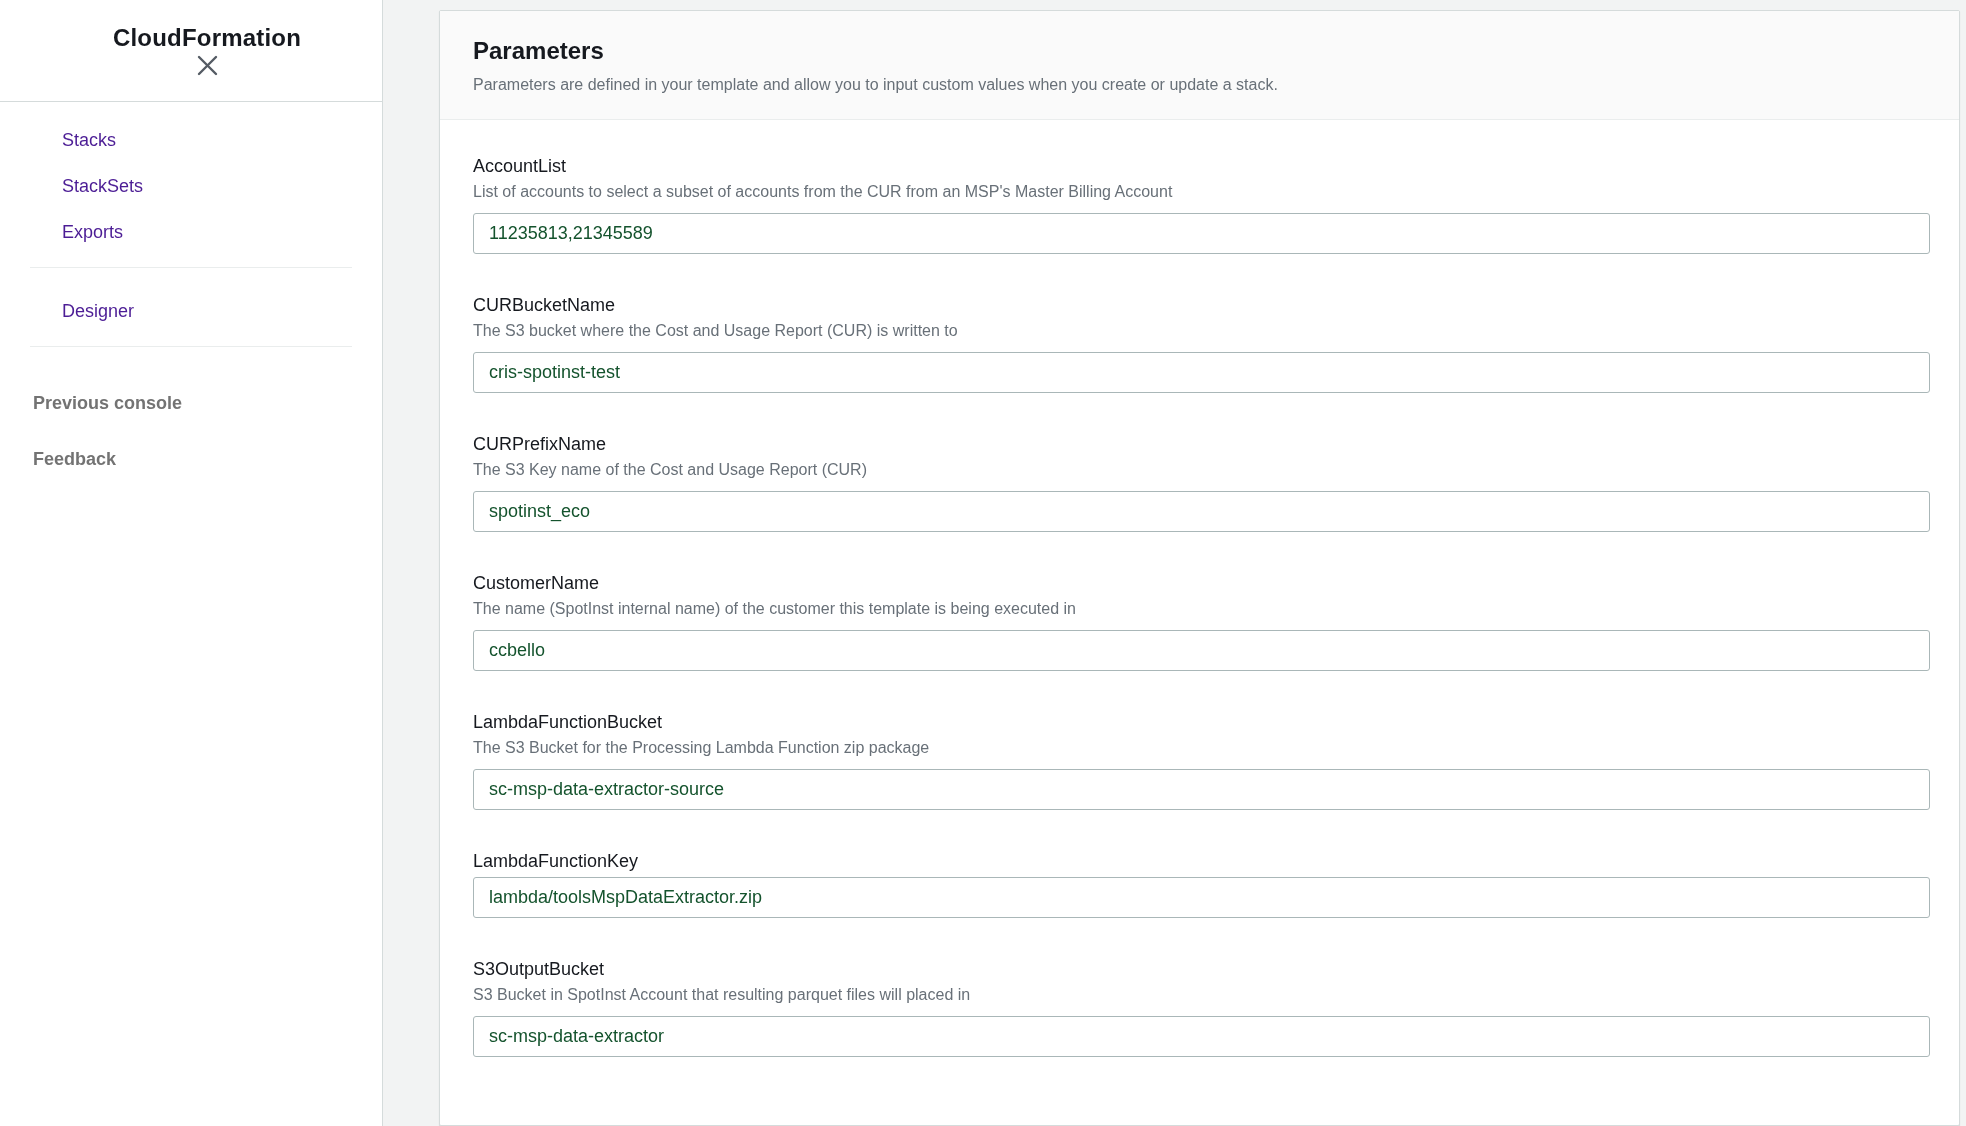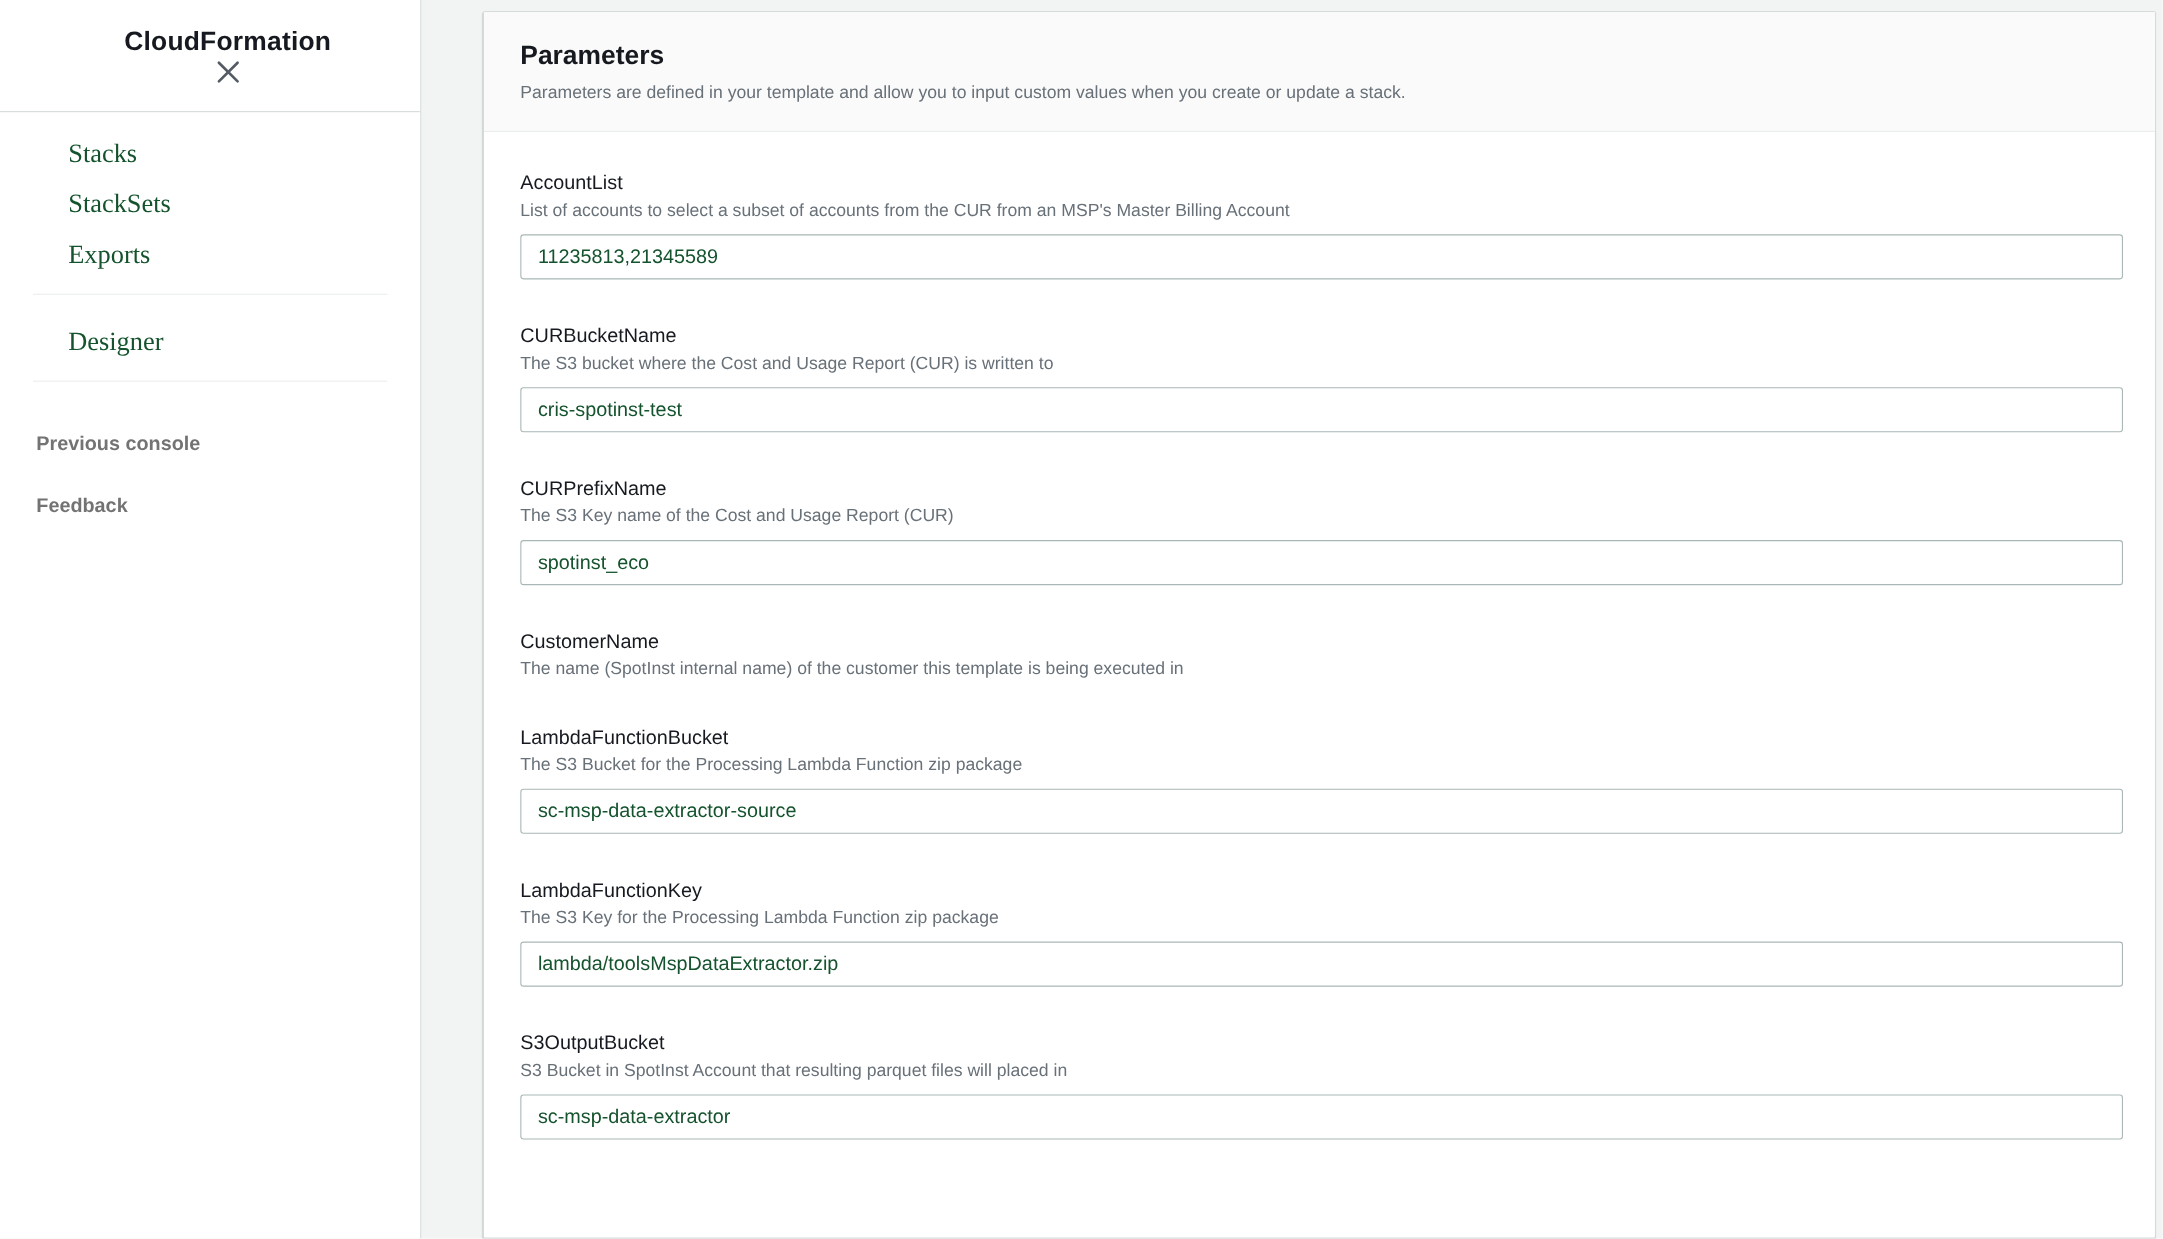--- a/index.html
+++ b/index.html
@@ -41,26 +41,25 @@
     line-height: 0;
   }
   .sidebar-divider-full {
     border: none;
     border-top: 1px solid #d5dbdb;
   }
   .sidebar-nav { padding-top: 15px; }
   .nav-item {
     display: block;
     padding: 11px 20px 11px 62px;
-    font-size: 24px;
+    font-size: 18px;
     line-height: 24px;
-    color: #14532d;
+    color: #4c1d95;
     text-decoration: none;
     cursor: pointer;
-    font-family: Liberation Serif, serif;
   }
   .sidebar-divider-inset {
     border: none;
     border-top: 1px solid #eaeded;
     margin: 12px 30px 20px 30px;
   }
   .sidebar-divider-inset.second { margin-bottom: 0; }
   .sidebar-footer { margin-top: 28px; }
   .footer-link {
     display: block;
@@ -181,31 +180,31 @@
 
     <div class="field-block">
       <label class="field-label">CURPrefixName</label>
       <div class="field-desc">The S3 Key name of the Cost and Usage Report (CUR)</div>
       <input class="field-input" type="text" value="spotinst_eco" style="">
     </div>
 
     <div class="field-block">
       <label class="field-label">CustomerName</label>
       <div class="field-desc">The name (SpotInst internal name) of the customer this template is being executed in</div>
+      <input class="field-input" type="text" value="ccbello" style="">
     </div>
 
     <div class="field-block">
       <label class="field-label">LambdaFunctionBucket</label>
       <div class="field-desc">The S3 Bucket for the Processing Lambda Function zip package</div>
       <input class="field-input" type="text" value="sc-msp-data-extractor-source" style="">
     </div>
 
     <div class="field-block">
       <label class="field-label">LambdaFunctionKey</label>
-      <div class="field-desc">The S3 Key for the Processing Lambda Function zip package</div>
       <input class="field-input" type="text" value="lambda/toolsMspDataExtractor.zip" style="">
     </div>
 
     <div class="field-block">
       <label class="field-label">S3OutputBucket</label>
       <div class="field-desc">S3 Bucket in SpotInst Account that resulting parquet files will placed in</div>
       <input class="field-input" type="text" value="sc-msp-data-extractor" style="">
     </div>
 
   </div>

